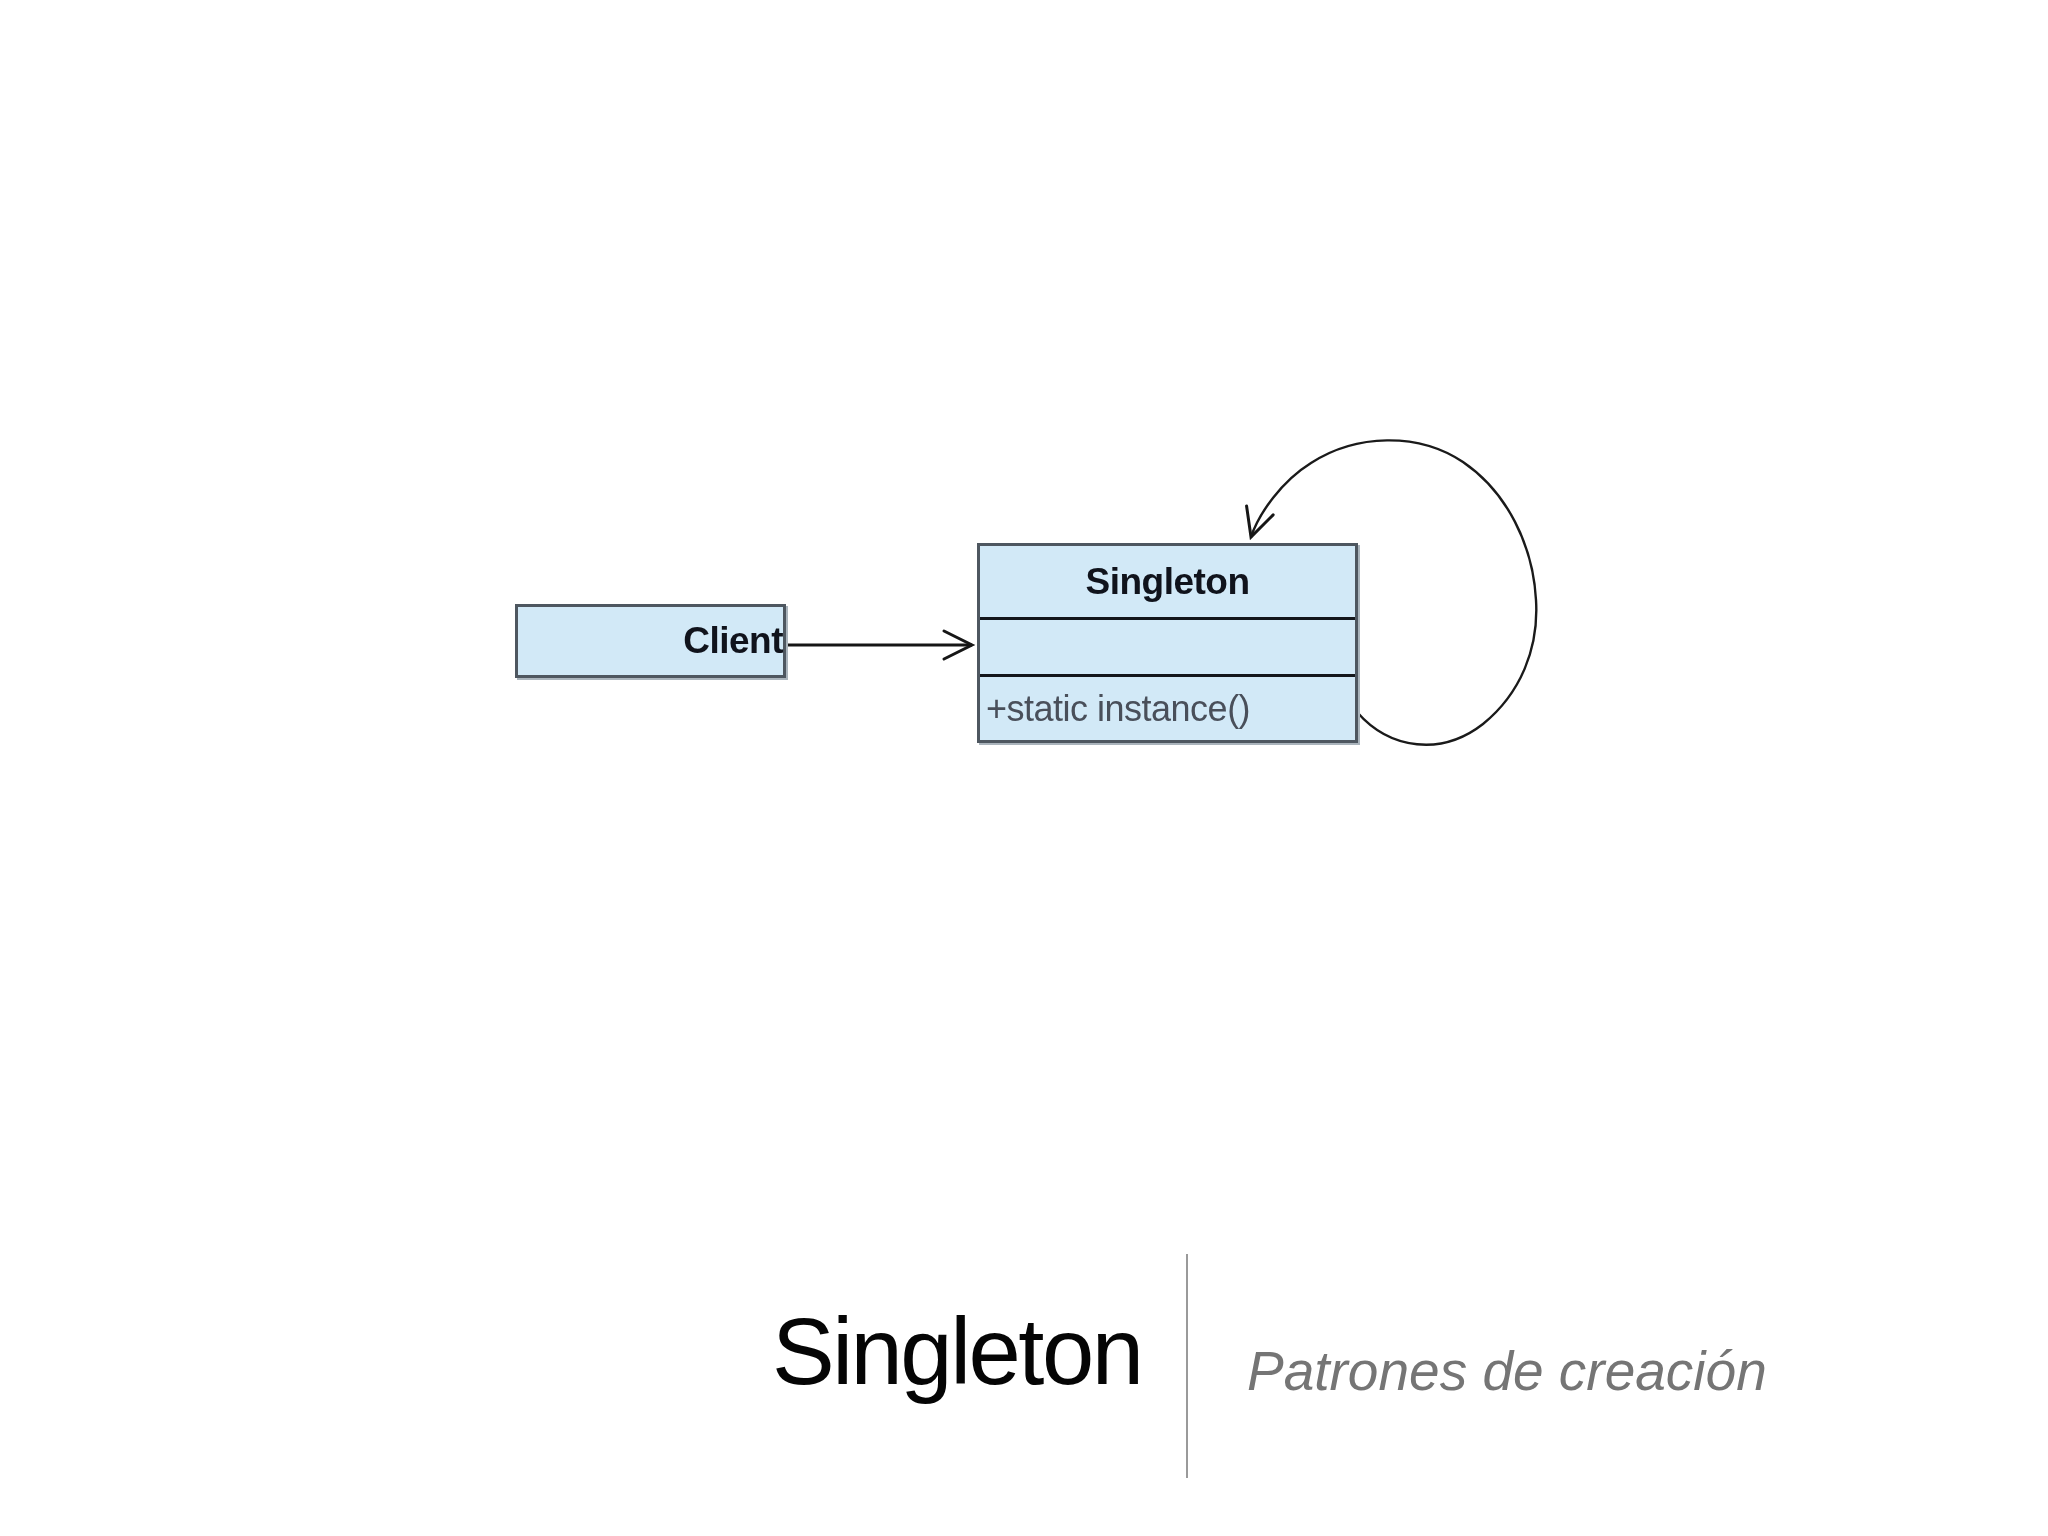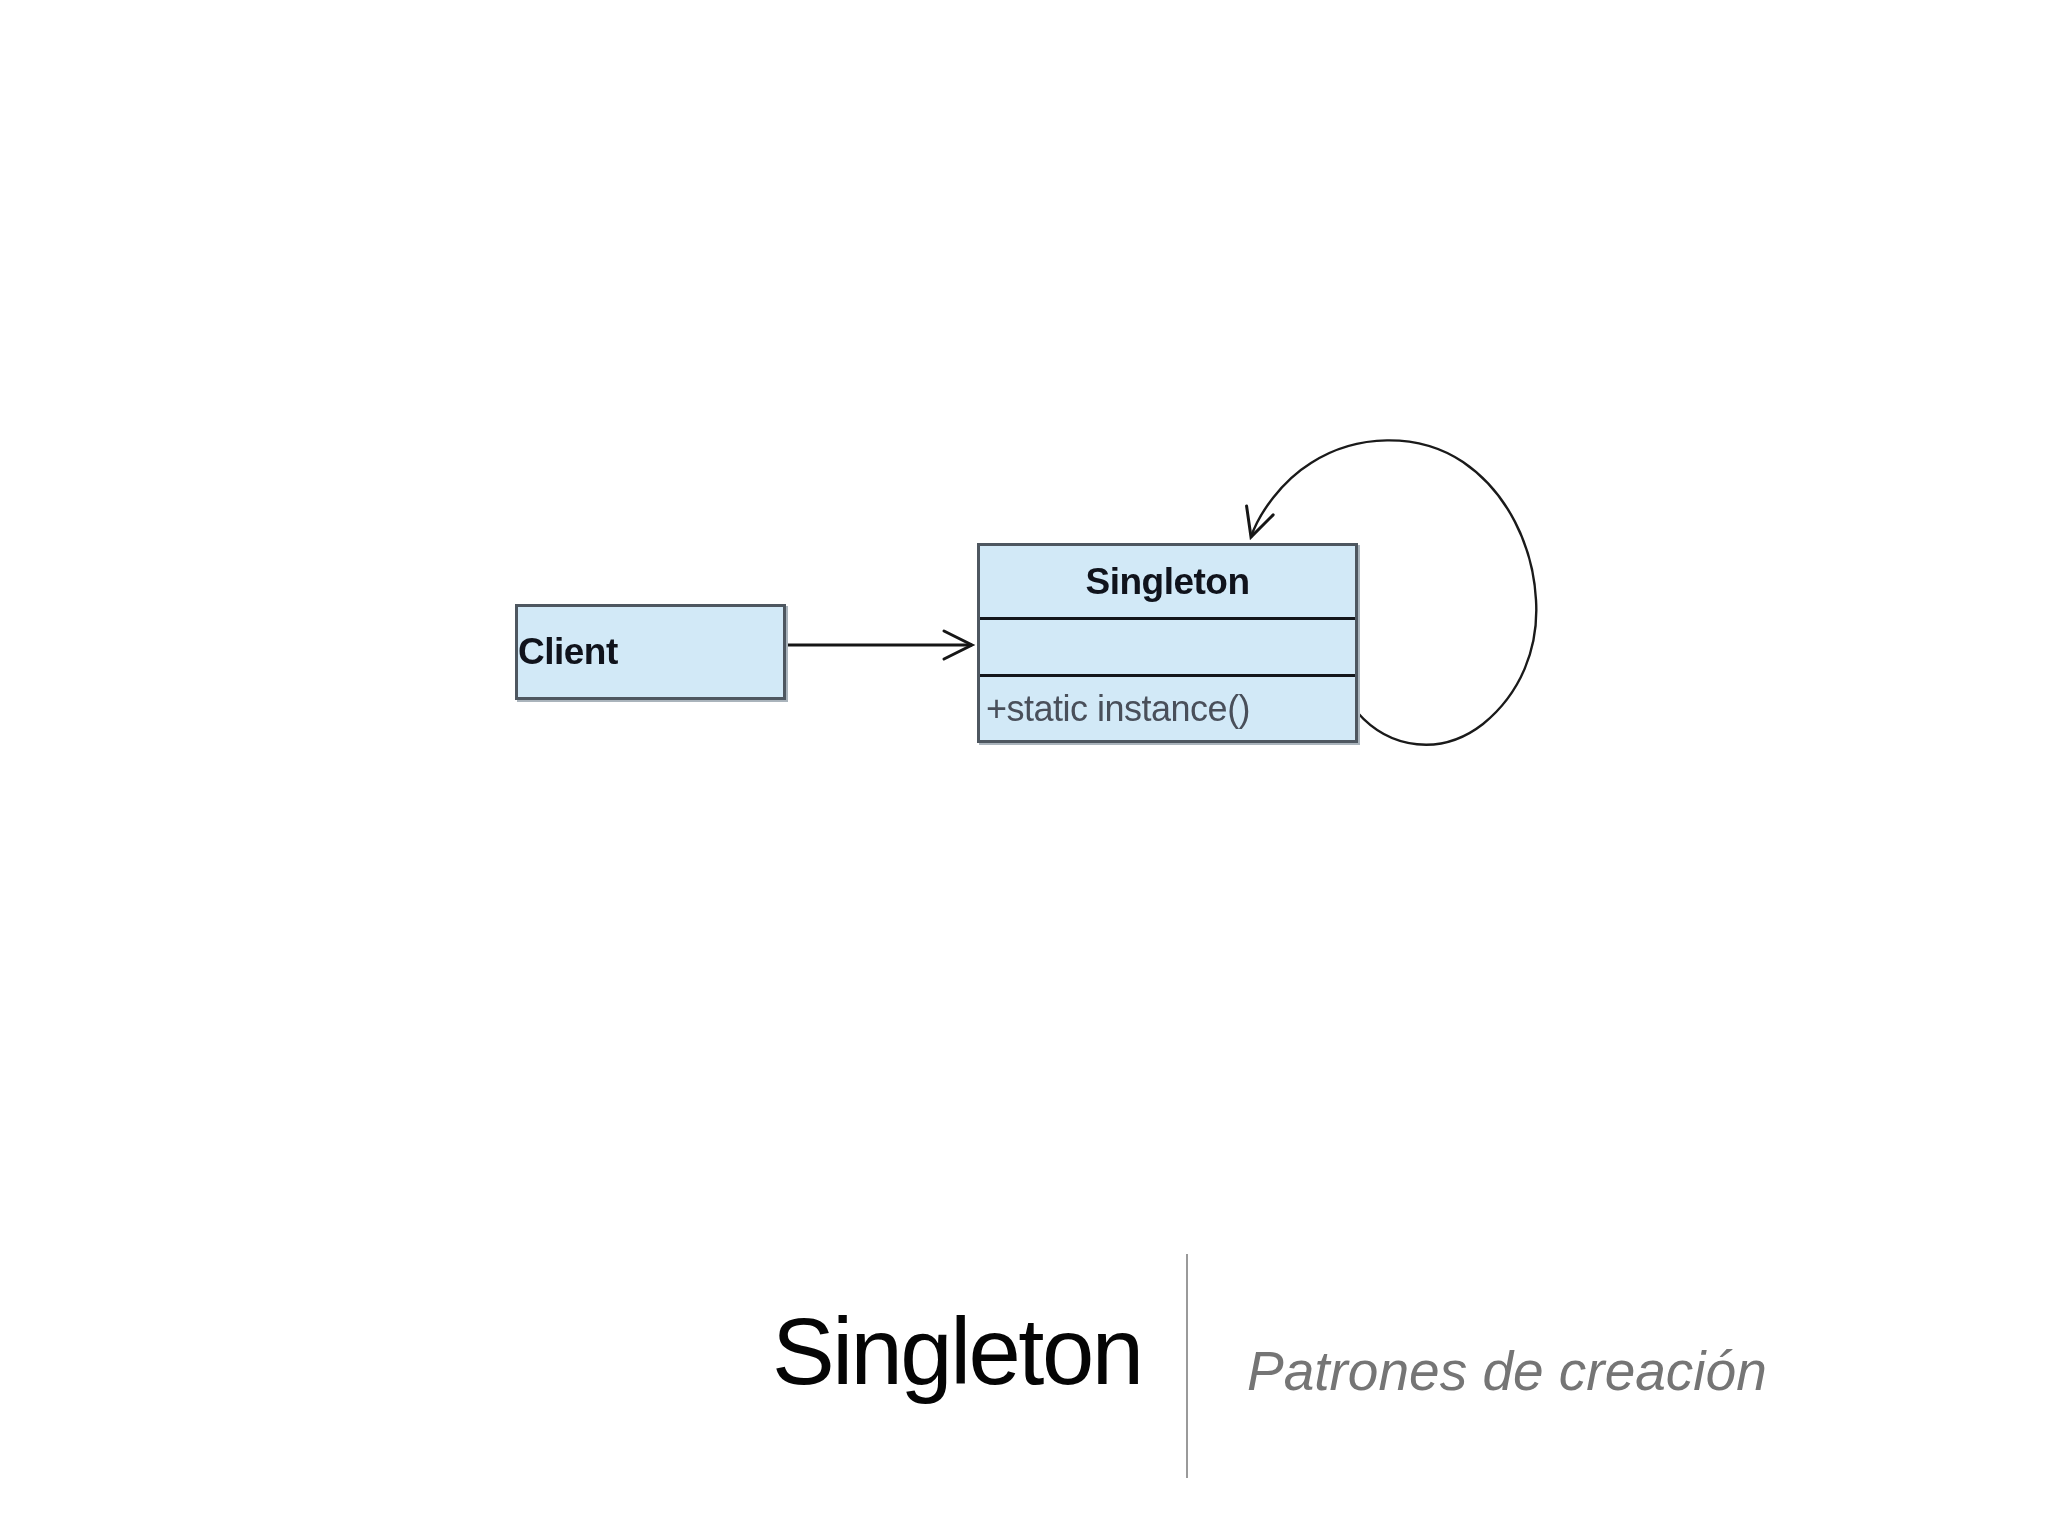--- a/index.html
+++ b/index.html
@@ -28,22 +28,22 @@
   .uml-class {
     position: absolute;
     z-index: 2;
     background: #d2e9f7;
     border: 3px solid #4e5760;
     box-sizing: border-box;
     box-shadow: 2px 2px 0 #aab4bc;
   }
   .uml-class.client {
     left: 515px; top: 604px;
-    width: 271px; height: 96px;
-    display: flex; align-items: center; justify-content: flex-start;
+    width: 271px; height: 74px;
+    display: flex; align-items: center; justify-content: flex-end;
   }
   .uml-class.singleton {
     left: 977px; top: 543px;
     width: 381px; height: 200px;
     display: flex; flex-direction: column;
   }
   .uml-name {
     font-weight: bold;
     font-size: 37px;
     color: #10131c;

